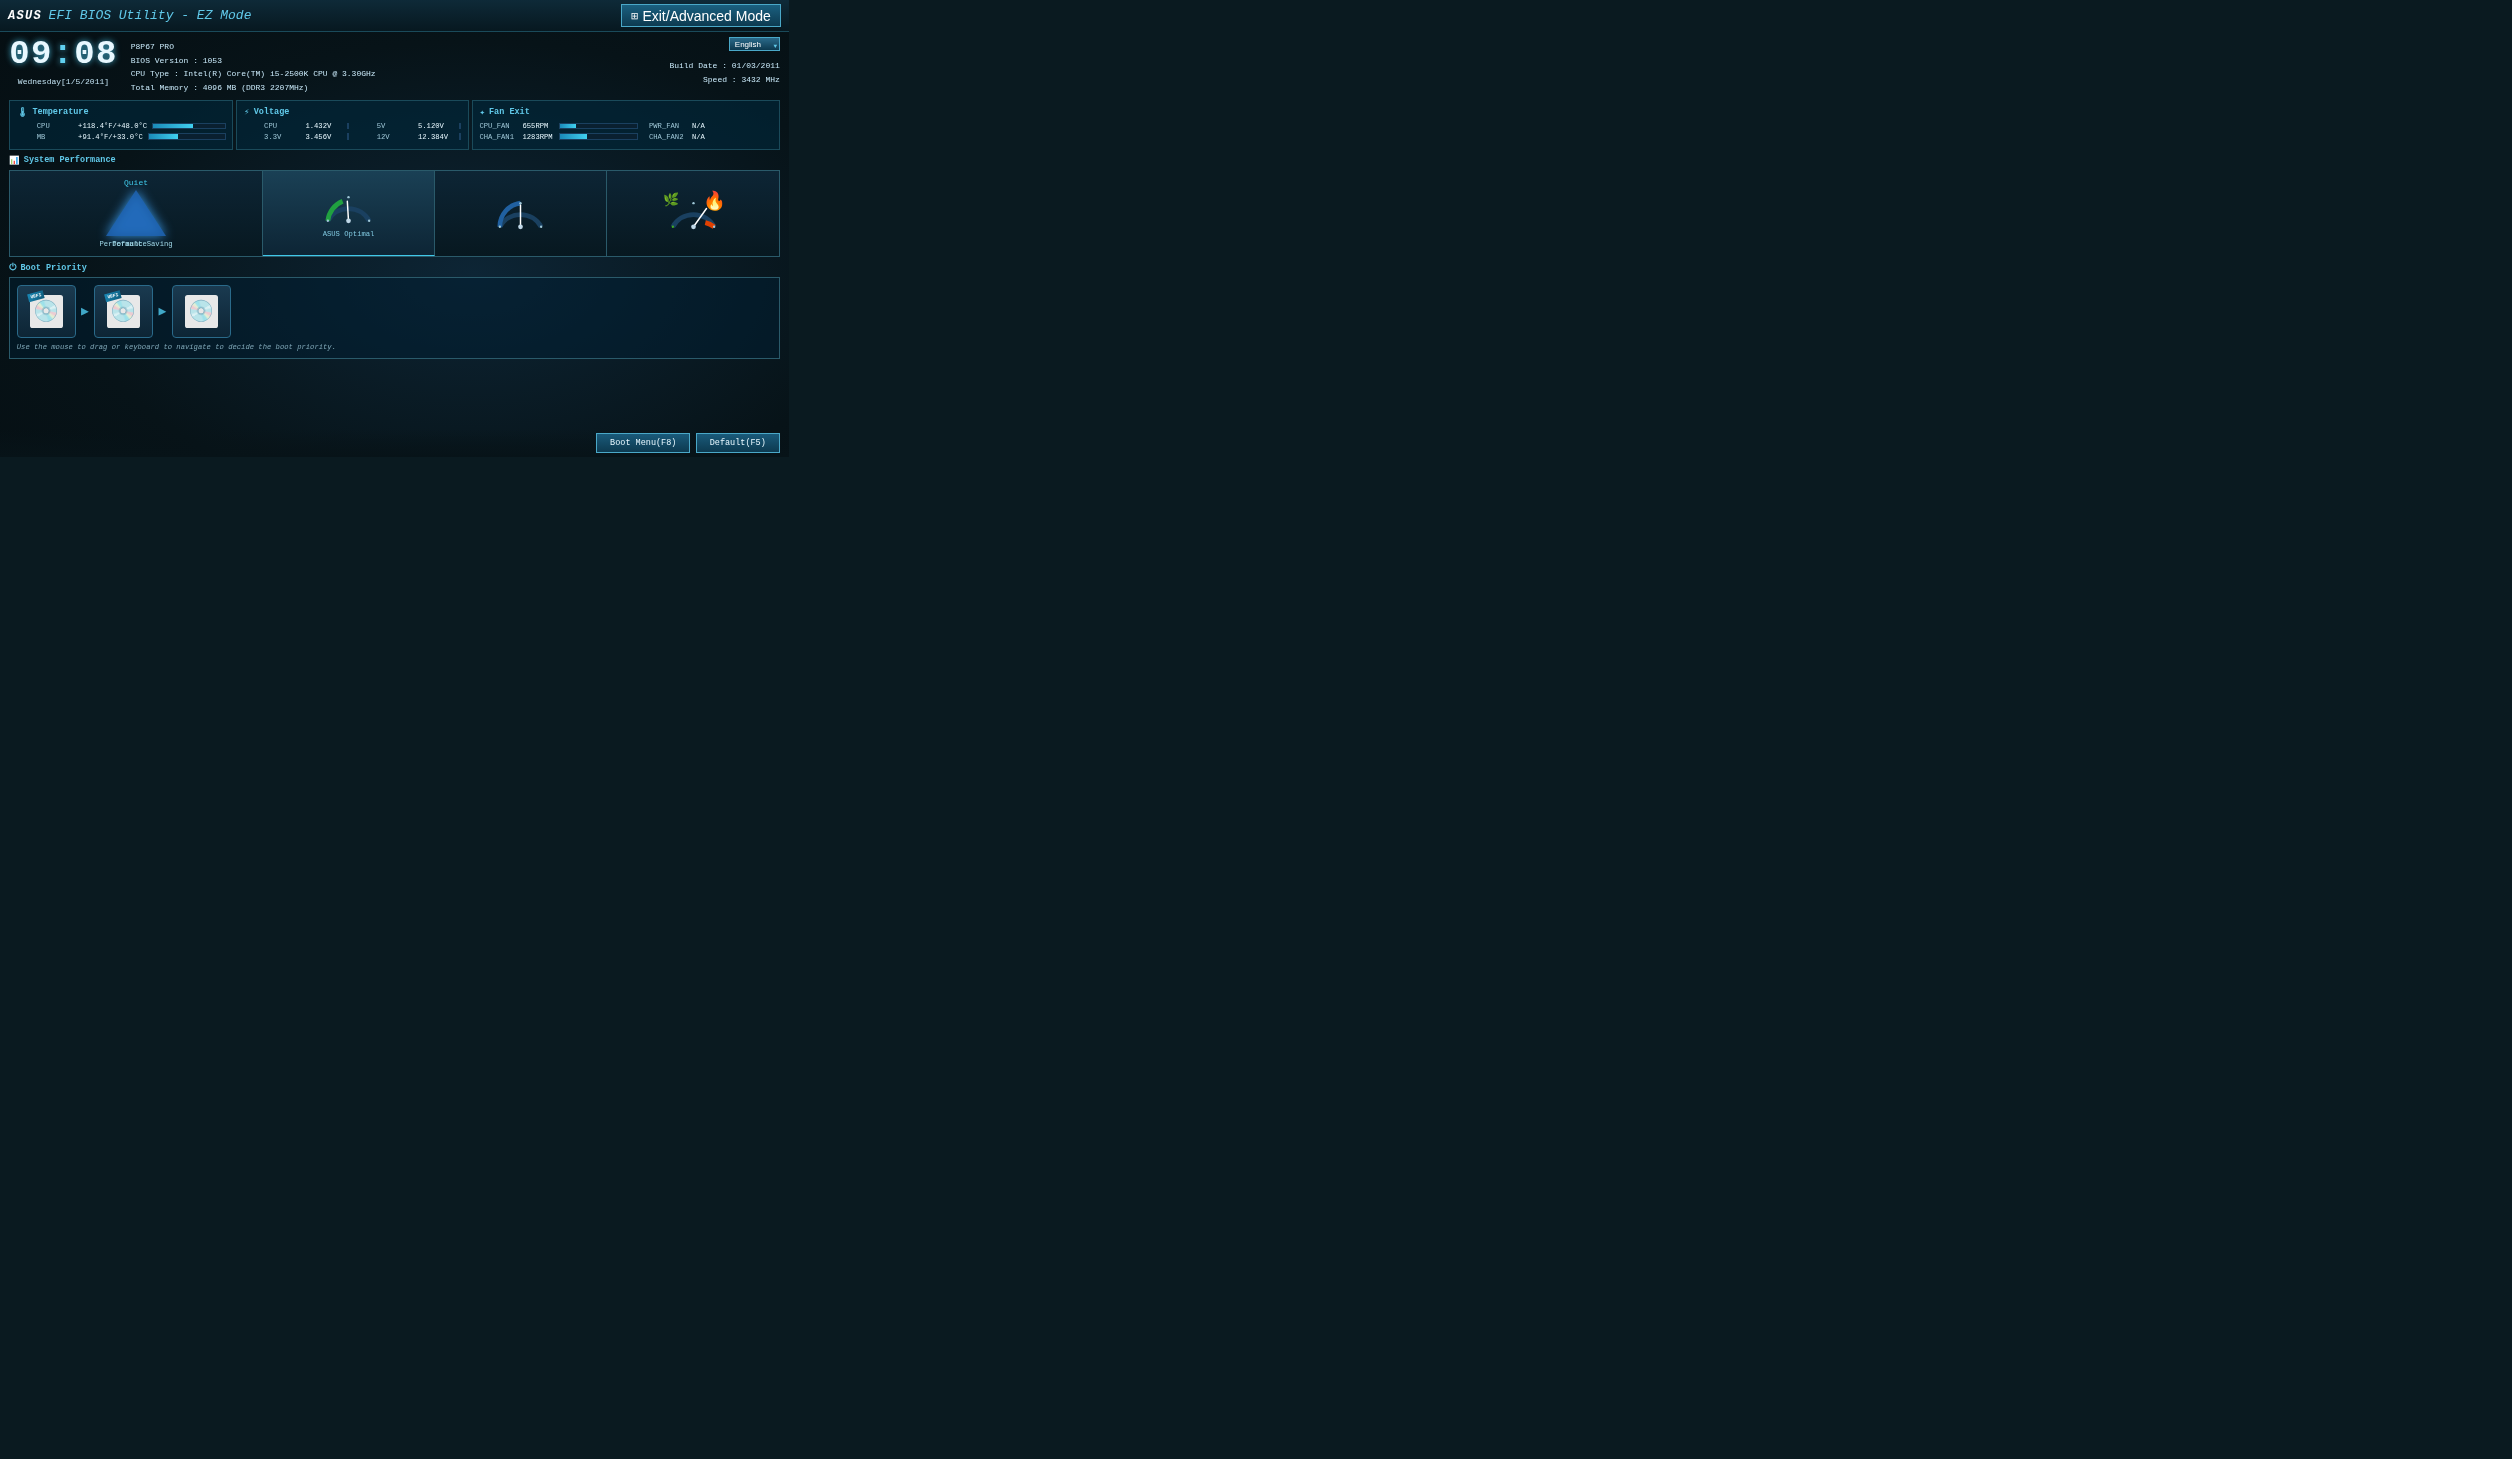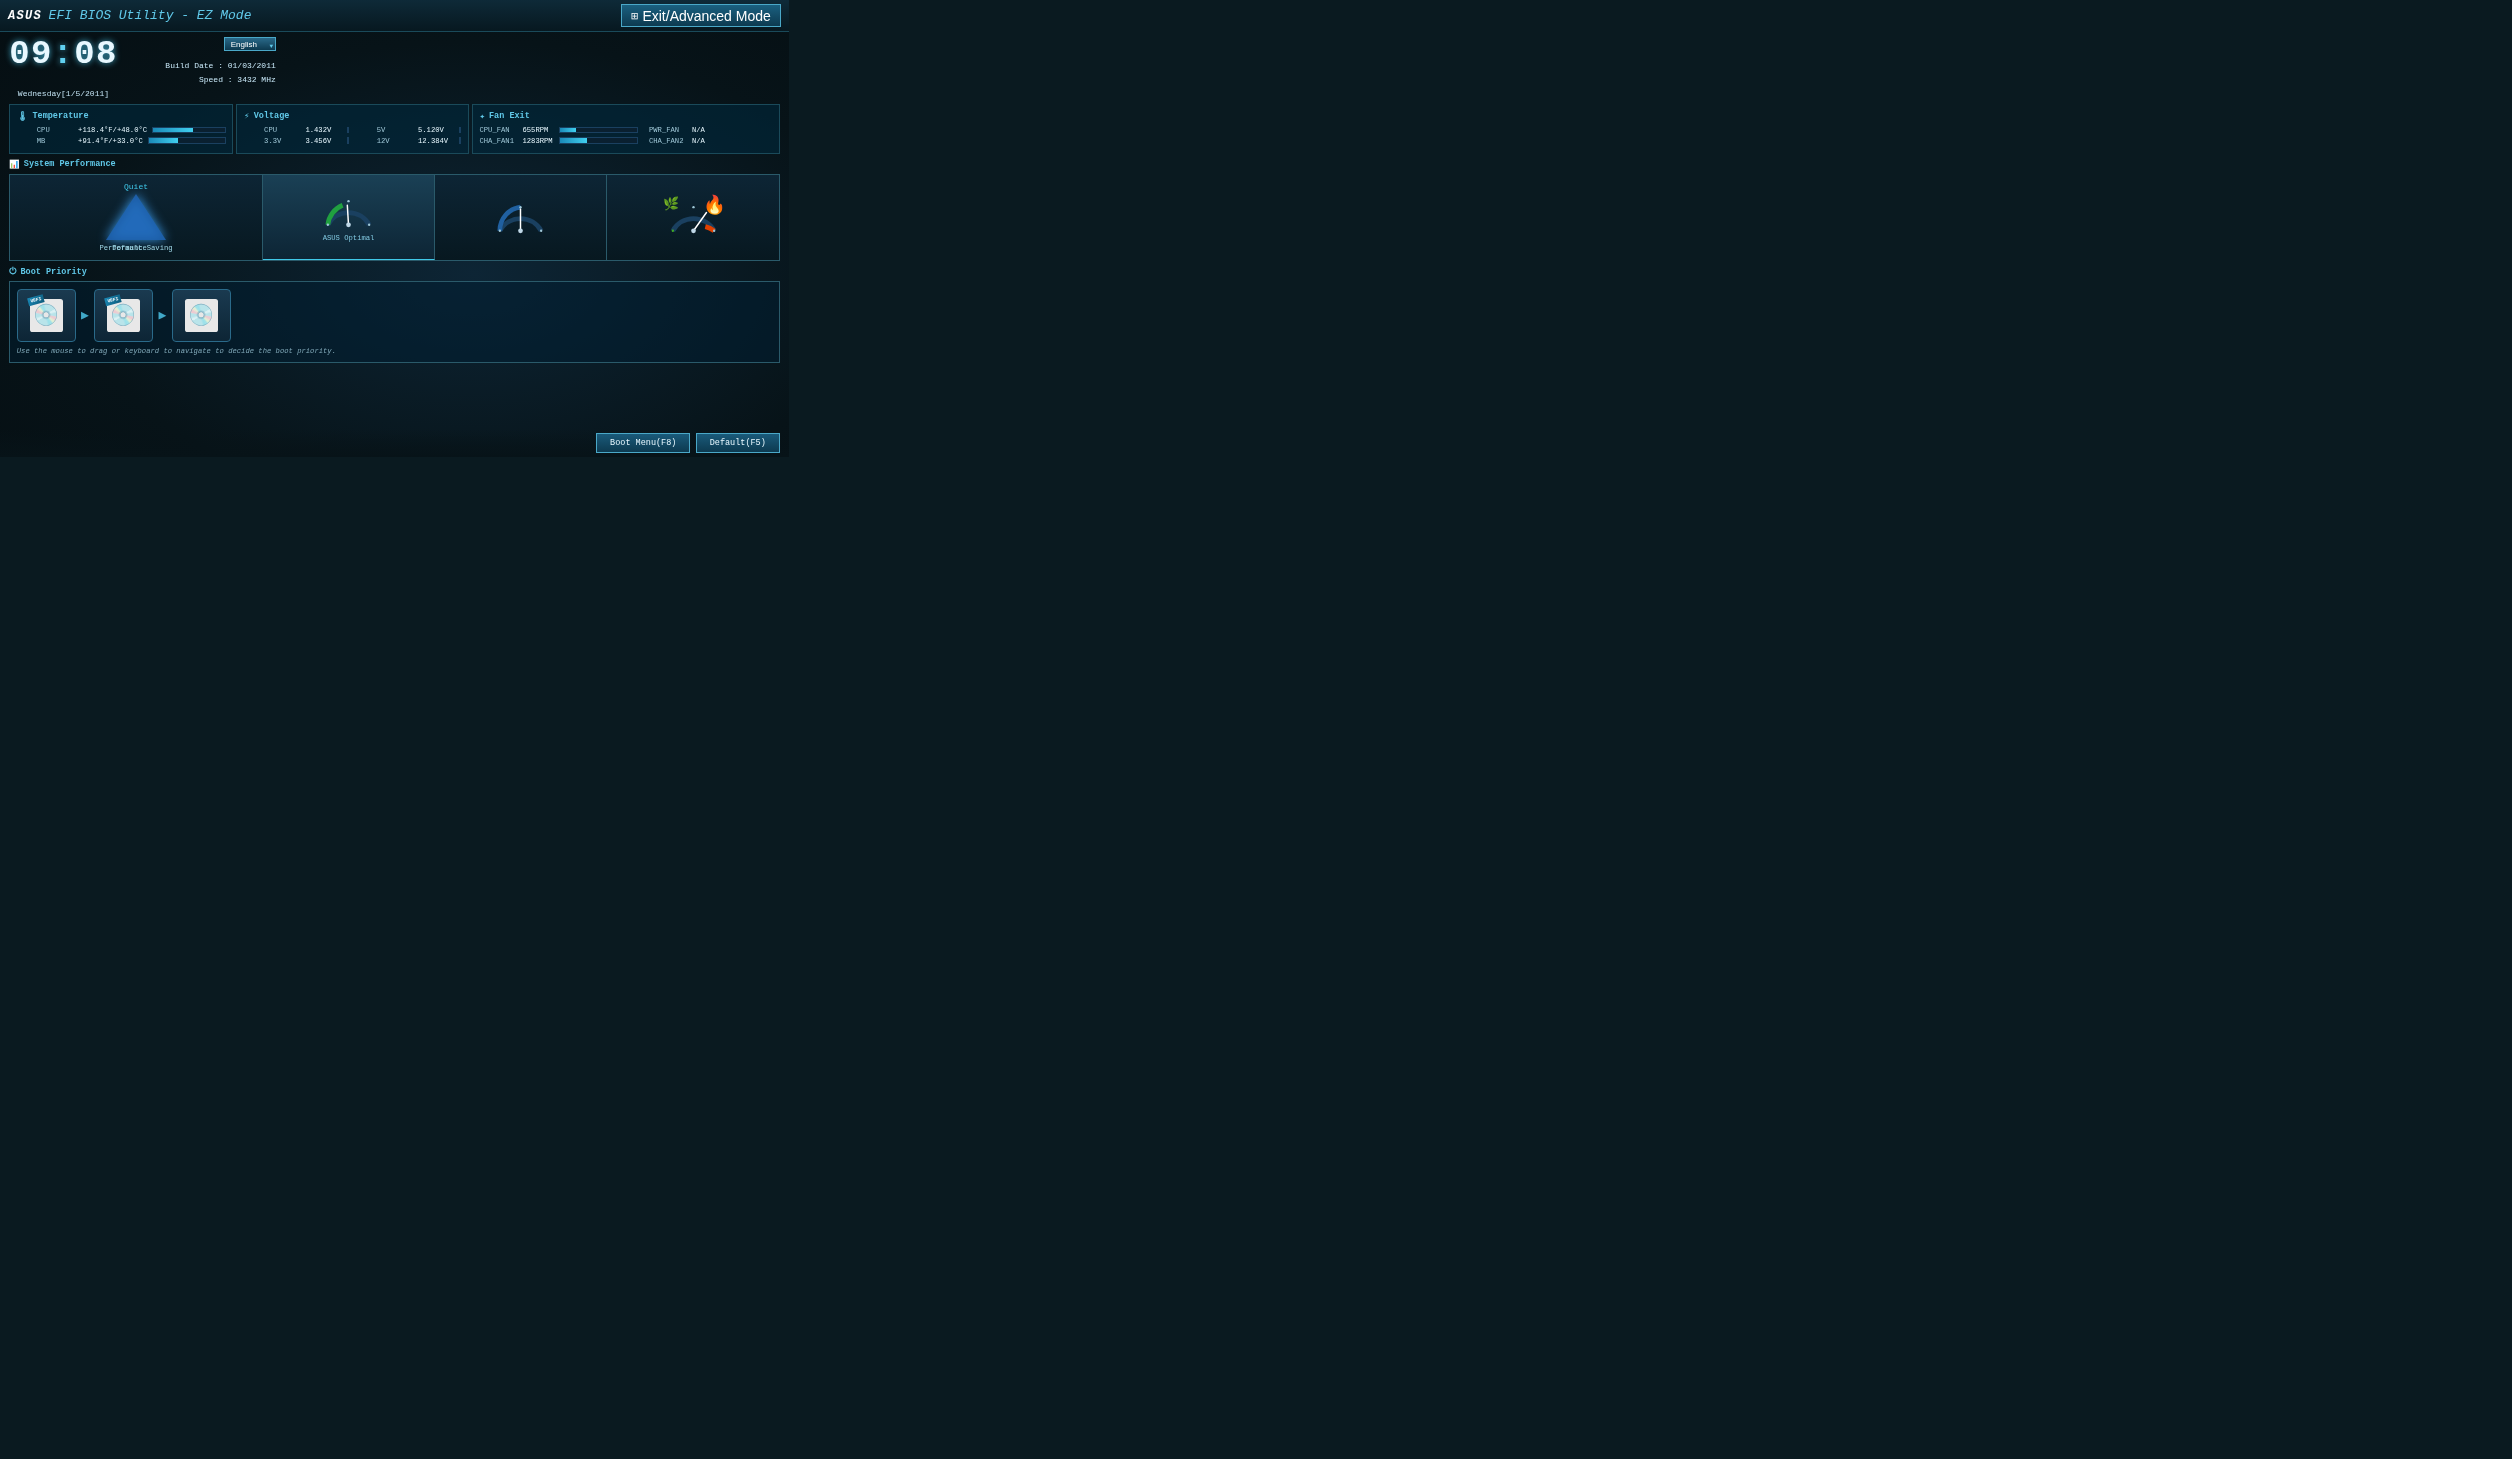--- a/index.html
+++ b/index.html
@@ -94,21 +94,21 @@
       color: #e8f8ff;
       font-family: 'Courier New', monospace;
       letter-spacing: 1.3px;
       text-shadow: 0 0 6.6px #40a8c8;
       line-height: 1;
     }
 
     .clock-date {
       color: #c0e0f0;
       font-size: 8px;
-      margin-top: 18px;
+      margin-top: 6px;
       text-align: center;
     }
 
     
     .sys-info {
       flex: 1;
       padding-top: 2.6px;
     }
 
     .sys-info div {
@@ -480,20 +480,26 @@
 
   <div class="info-row">
 
     <div class="clock-section">
       <div class="clock-display">
         <span>09</span><span class="colon">:</span><span>08</span>
       </div>
       <div class="clock-date">Wednesday[1/5/2011]</div>
     </div>
 
+    <div class="sys-info">
+      <div>P8P67 PRO</div>
+      <div>BIOS Version : 1053</div>
+      <div>CPU Type : Intel(R) Core(TM) i5-2500K CPU @ 3.30GHz</div>
+      <div>Total Memory : 4096 MB (DDR3 2207MHz)</div>
+    </div>
 
     <div class="right-info">
       <div class="lang-wrapper">
         <select class="lang-select">
           <option>English</option>
           <option>Deutsch</option>
           <option>Français</option>
           <option>日本語</option>
         </select>
         <span></span>

